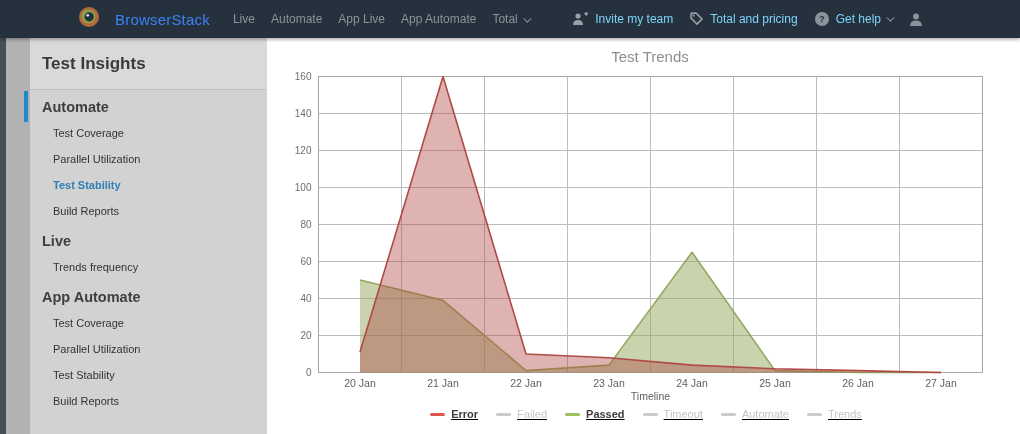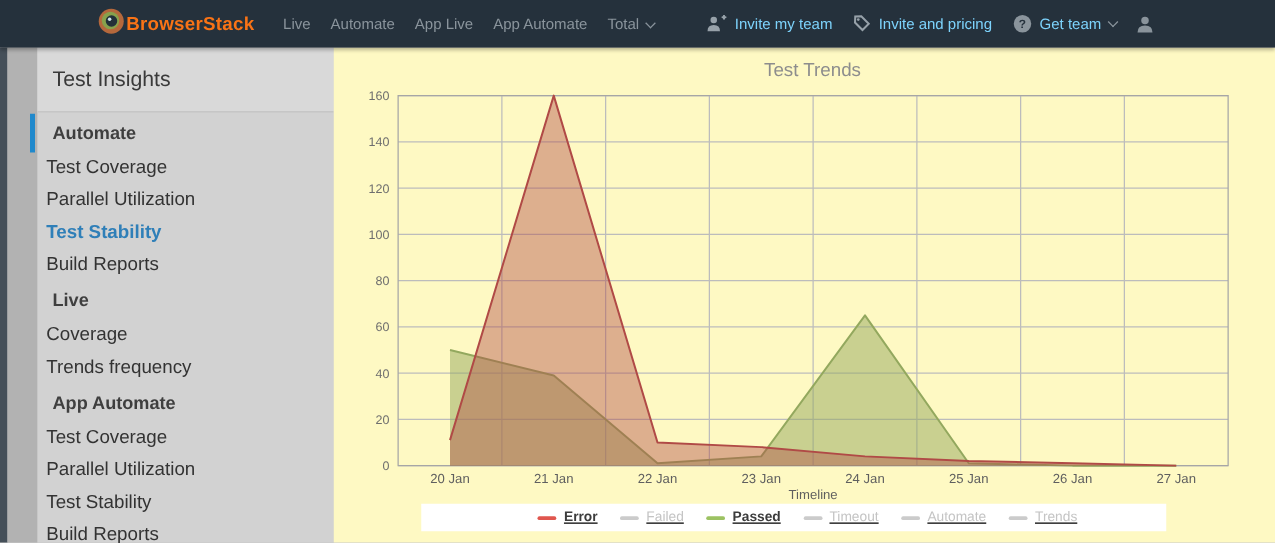--- a/index.html
+++ b/index.html
@@ -5,49 +5,49 @@
   * { margin:0; padding:0; box-sizing:border-box; }
   html,body { width:1020px; height:434px; overflow:hidden; background:#c8c8c8;
               font-family:"Liberation Sans", sans-serif; }
   #stage { position:absolute; inset:0; width:1020px; height:434px; }
 
   
   #navbar { position:absolute; left:0; top:0; width:1020px; height:38px;
             background:#25313c; display:flex; align-items:center; z-index:10;
             box-shadow:0 2px 3px rgba(0,0,0,0.28); }
   #brand { display:flex; align-items:center; margin-left:78px; cursor:pointer; }
-  #brand-text { color:#f97316; font-size:15px; font-weight:bold; margin-left:1px; letter-spacing:.2px; }
+  #brand-text { color:#3b82f6; font-size:15px; font-weight:normal; margin-left:15px; letter-spacing:.2px; }
   #nav-links { display:flex; align-items:center; margin-left:15px; }
   .nav-link { color:#8a949c; font-size:12px; padding:0 8px; cursor:pointer; white-space:nowrap; }
   .caret { display:inline-block; width:6px; height:6px; border-right:1.5px solid #8a949c;
            border-bottom:1.5px solid #8a949c; transform:rotate(45deg) translateY(-2px);
            margin-left:5px; }
   #nav-right { display:flex; align-items:center; margin-left:auto; margin-right:90px; }
   .nav-right-item { display:flex; align-items:center; color:#7dd3fc; font-size:12px;
                     margin-left:16px; cursor:pointer; white-space:nowrap; }
   .nav-right-item .ic { margin-right:6px; display:flex; align-items:center; }
 
   
   #left-rail { position:absolute; left:0; top:38px; width:6px; bottom:0; background:#454f59; }
   #left-gutter { position:absolute; left:6px; top:38px; width:24px; bottom:0; background:#b2b2b2; }
   #sidebar { position:absolute; left:30px; top:38px; width:237px; bottom:0; background:#d2d2d2; }
   #sidebar-header { height:52px; background:#d9d9d9; border-bottom:1px solid #c0c0c0;
                     display:flex; align-items:center; padding-left:12px; }
-  #sidebar-title { font-size:17px; font-weight:normal; color:#3a3a3a; }
+  #sidebar-title { font-size:17px; font-weight:bold; color:#3a3a3a; }
   .side-section-header { position:relative; height:27px; margin-top:3px; display:flex;
                          align-items:center; padding-left:12px; font-size:14.5px;
                          font-weight:bold; color:#3f3f3f; }
   .side-section-header.active::before { content:""; position:absolute; left:-6px; top:-2px;
                          width:4px; height:31px; background:#2089cc; }
-  .side-item { height:26px; display:flex; align-items:center; padding-left:7px;
-               font-size:15px; color:#333; cursor:pointer; }
+  .side-item { height:26px; display:flex; align-items:center; padding-left:23px;
+               font-size:11px; color:#333; cursor:pointer; }
   .side-item.active { color:#2f7fb8; font-weight:bold; }
 
   
-  #main { position:absolute; left:267px; top:38px; width:753px; height:396px; background:#fef9c3; }
+  #main { position:absolute; left:267px; top:38px; width:753px; height:396px; background:#ffffff; }
   #chart-title { position:absolute; left:0; top:10px; width:766px; text-align:center;
                  font-size:15px; color:#8d8d8d; }
   #chart-svg { position:absolute; left:0; top:0; }
 
   
   #legend-strip { position:absolute; left:70px; top:365px; width:596px; height:22px;
                   background:#ffffff; z-index:5; display:flex; align-items:center;
                   justify-content:center; padding-left:22px;text-decoration:underline; }
   .legend-item { display:flex; align-items:center; margin:0 9px; cursor:pointer; }
   .legend-swatch { width:15px; height:3px; border-radius:2px; margin-right:6px; }
@@ -93,30 +93,30 @@
         </span>
         <span>Invite my team</span>
       </div>
       <div class="nav-right-item">
         <span class="ic">
           <svg width="15" height="14" viewBox="0 0 15 14">
             <path d="M7 1 L13 7 L8 12 L2 6 L2.2 1.2 Z" fill="none" stroke="#97a1a9" stroke-width="1.6"></path>
             <circle cx="4.6" cy="3.6" r="1.1" fill="#97a1a9"></circle>
           </svg>
         </span>
-        <span>Invite and pricing</span>
+        <span>Total and pricing</span>
       </div>
       <div class="nav-right-item">
         <span class="ic">
           <svg width="16" height="16" viewBox="0 0 16 16">
             <circle cx="8" cy="8" r="7" fill="#8a949c"></circle>
             <text x="8" y="11.4" text-anchor="middle" font-size="9.5" font-weight="bold" fill="#25313c" font-family="Liberation Sans, sans-serif">?</text>
           </svg>
         </span>
-        <span>Get team</span>
+        <span>Get help</span>
         <span class="caret"></span>
       </div>
       <div class="nav-right-item">
         <span class="ic">
           <svg width="16" height="15" viewBox="0 0 16 15" fill="#8a949c">
             <circle cx="8" cy="4.4" r="3"></circle>
             <path d="M2 14 q0 -5.6 6 -5.6 q6 0 6 5.6 z"></path>
           </svg>
         </span>
       </div>
@@ -129,21 +129,20 @@
     <div id="sidebar-header">
       <span id="sidebar-title">Test Insights</span>
     </div>
     <div id="sidebar-sections">
         <div class="side-section-header active">Automate</div>
         <div class="side-item">Test Coverage</div>
         <div class="side-item">Parallel Utilization</div>
         <div class="side-item active">Test Stability</div>
         <div class="side-item">Build Reports</div>
         <div class="side-section-header">Live</div>
-        <div class="side-item">Coverage</div>
         <div class="side-item">Trends frequency</div>
         <div class="side-section-header">App Automate</div>
         <div class="side-item">Test Coverage</div>
         <div class="side-item">Parallel Utilization</div>
         <div class="side-item">Test Stability</div>
         <div class="side-item">Build Reports</div>
       </div>
   </div>
 
   <div id="main">

